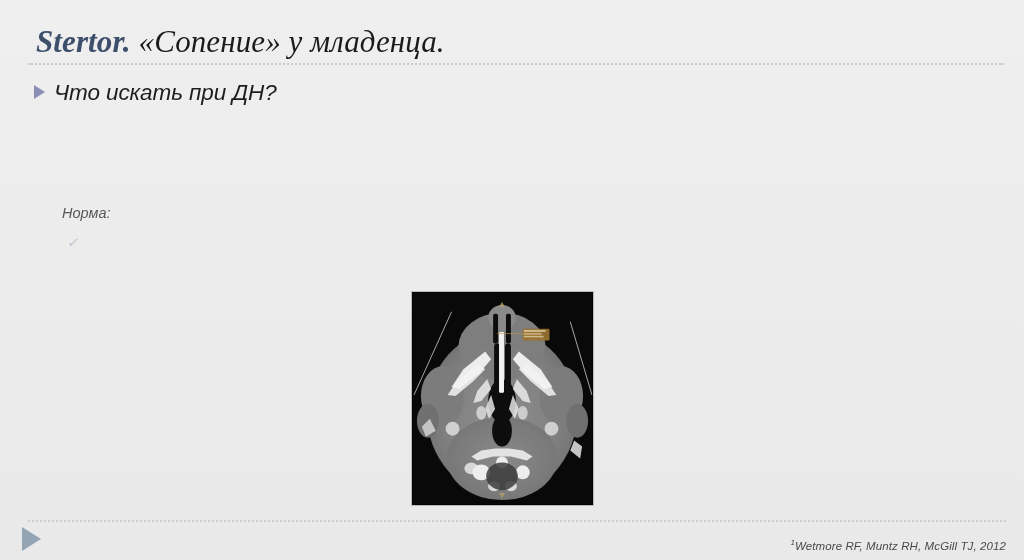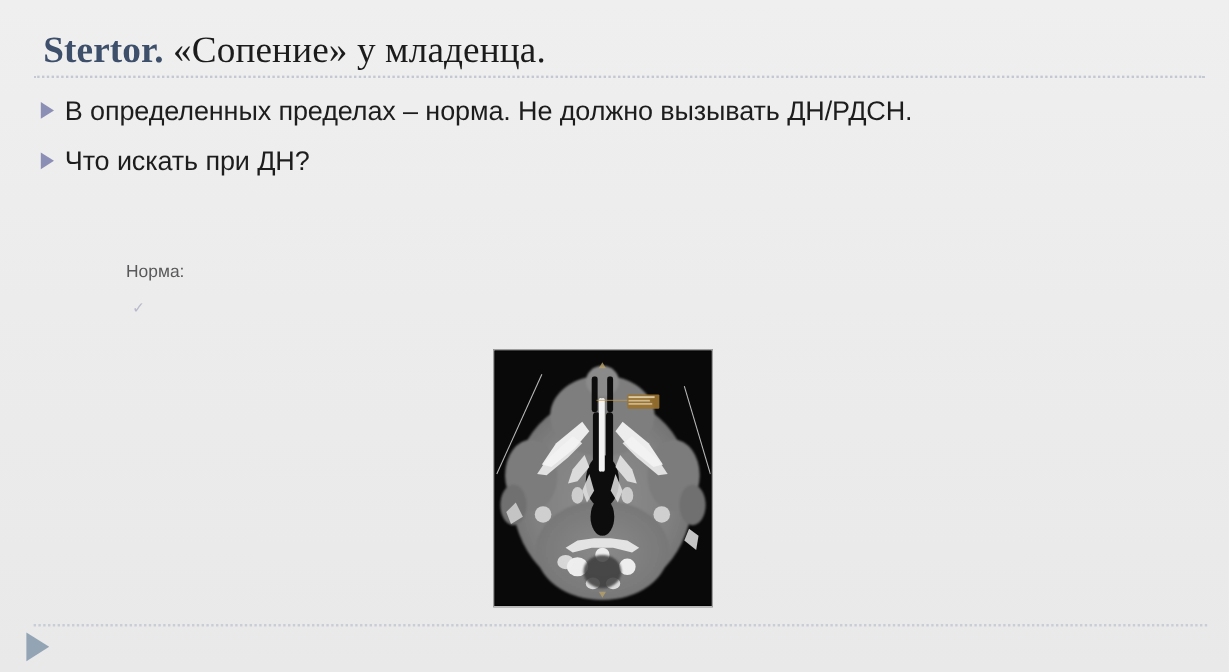--- a/index.html
+++ b/index.html
@@ -14,20 +14,21 @@
     font-family: "Liberation Sans", sans-serif;
   }
 
   #slide {
     position: relative;
     width: 1024px;
     height: 560px;
     background: linear-gradient(180deg, #efefef 0%, #ececec 45%, #e9e9e9 100%);
     box-sizing: border-box;
     overflow: hidden;
+    font-style: italic;
   }
 
   
   #title-block {
     position: absolute;
     left: 36px;
     top: 16px;
     width: 950px;
     height: 44px;
     display: flex;
@@ -91,23 +92,22 @@
     font-size: 22.5px;
     line-height: 34px;
     color: #1d1d1d;
     letter-spacing: -0.1px;
   }
 
   
   #sub-block {
     position: absolute;
     left: 62px;
-    top: 216px;
+    top: 202px;
     width: 700px;
-    margin-left: 43px;
   }
   #sub-heading {
     font-family: "Liberation Sans", sans-serif;
     font-size: 14.5px;
     line-height: 22px;
     color: #59595c;
   }
   .sub-check-row {
     display: flex;
     align-items: flex-start;
@@ -182,26 +182,20 @@
 <div id="slide">
 
   <div id="title-block">
     <div id="title-text"><span class="title-lead">Stertor.</span><span> «Сопение» у младенца.</span></div>
   </div>
 
   <div id="rule-top" class="dotted-rule"></div>
 
   <div id="bullets">
 
-    <div class="bullet-row">
-      <div class="bullet-marker">
-          <div class="tri"></div>
-        </div>
-      <div class="bullet-text">В определенных пределах – норма. Не должно вызывать ДН/РДСН.</div>
-    </div>
 
     <div class="bullet-row">
       <div class="bullet-marker">
           <div class="tri"></div>
         </div>
       <div class="bullet-text">Что искать при ДН?</div>
     </div>
 
 
   </div>
@@ -322,18 +316,19 @@
       </g>
 
       <line x1="86" y1="42" x2="112" y2="42" stroke="#c49a47" stroke-width="0.8" opacity="0.8"></line>
 
       <rect x="0" y="0" width="183" height="215" fill="none" stroke="#000" stroke-width="2" opacity="0.5"></rect>
     </svg>
   </div>
 
   <div id="rule-bottom" class="dotted-rule"></div>
 
+  <div id="footnote"><span class="sup">1</span><span>Wetmore RF, Muntz RH, McGill TJ, 2012</span></div>
 
   <div id="nav-next">
     <div class="navtri"></div>
   </div>
 
 </div>
 
 </body></html>

